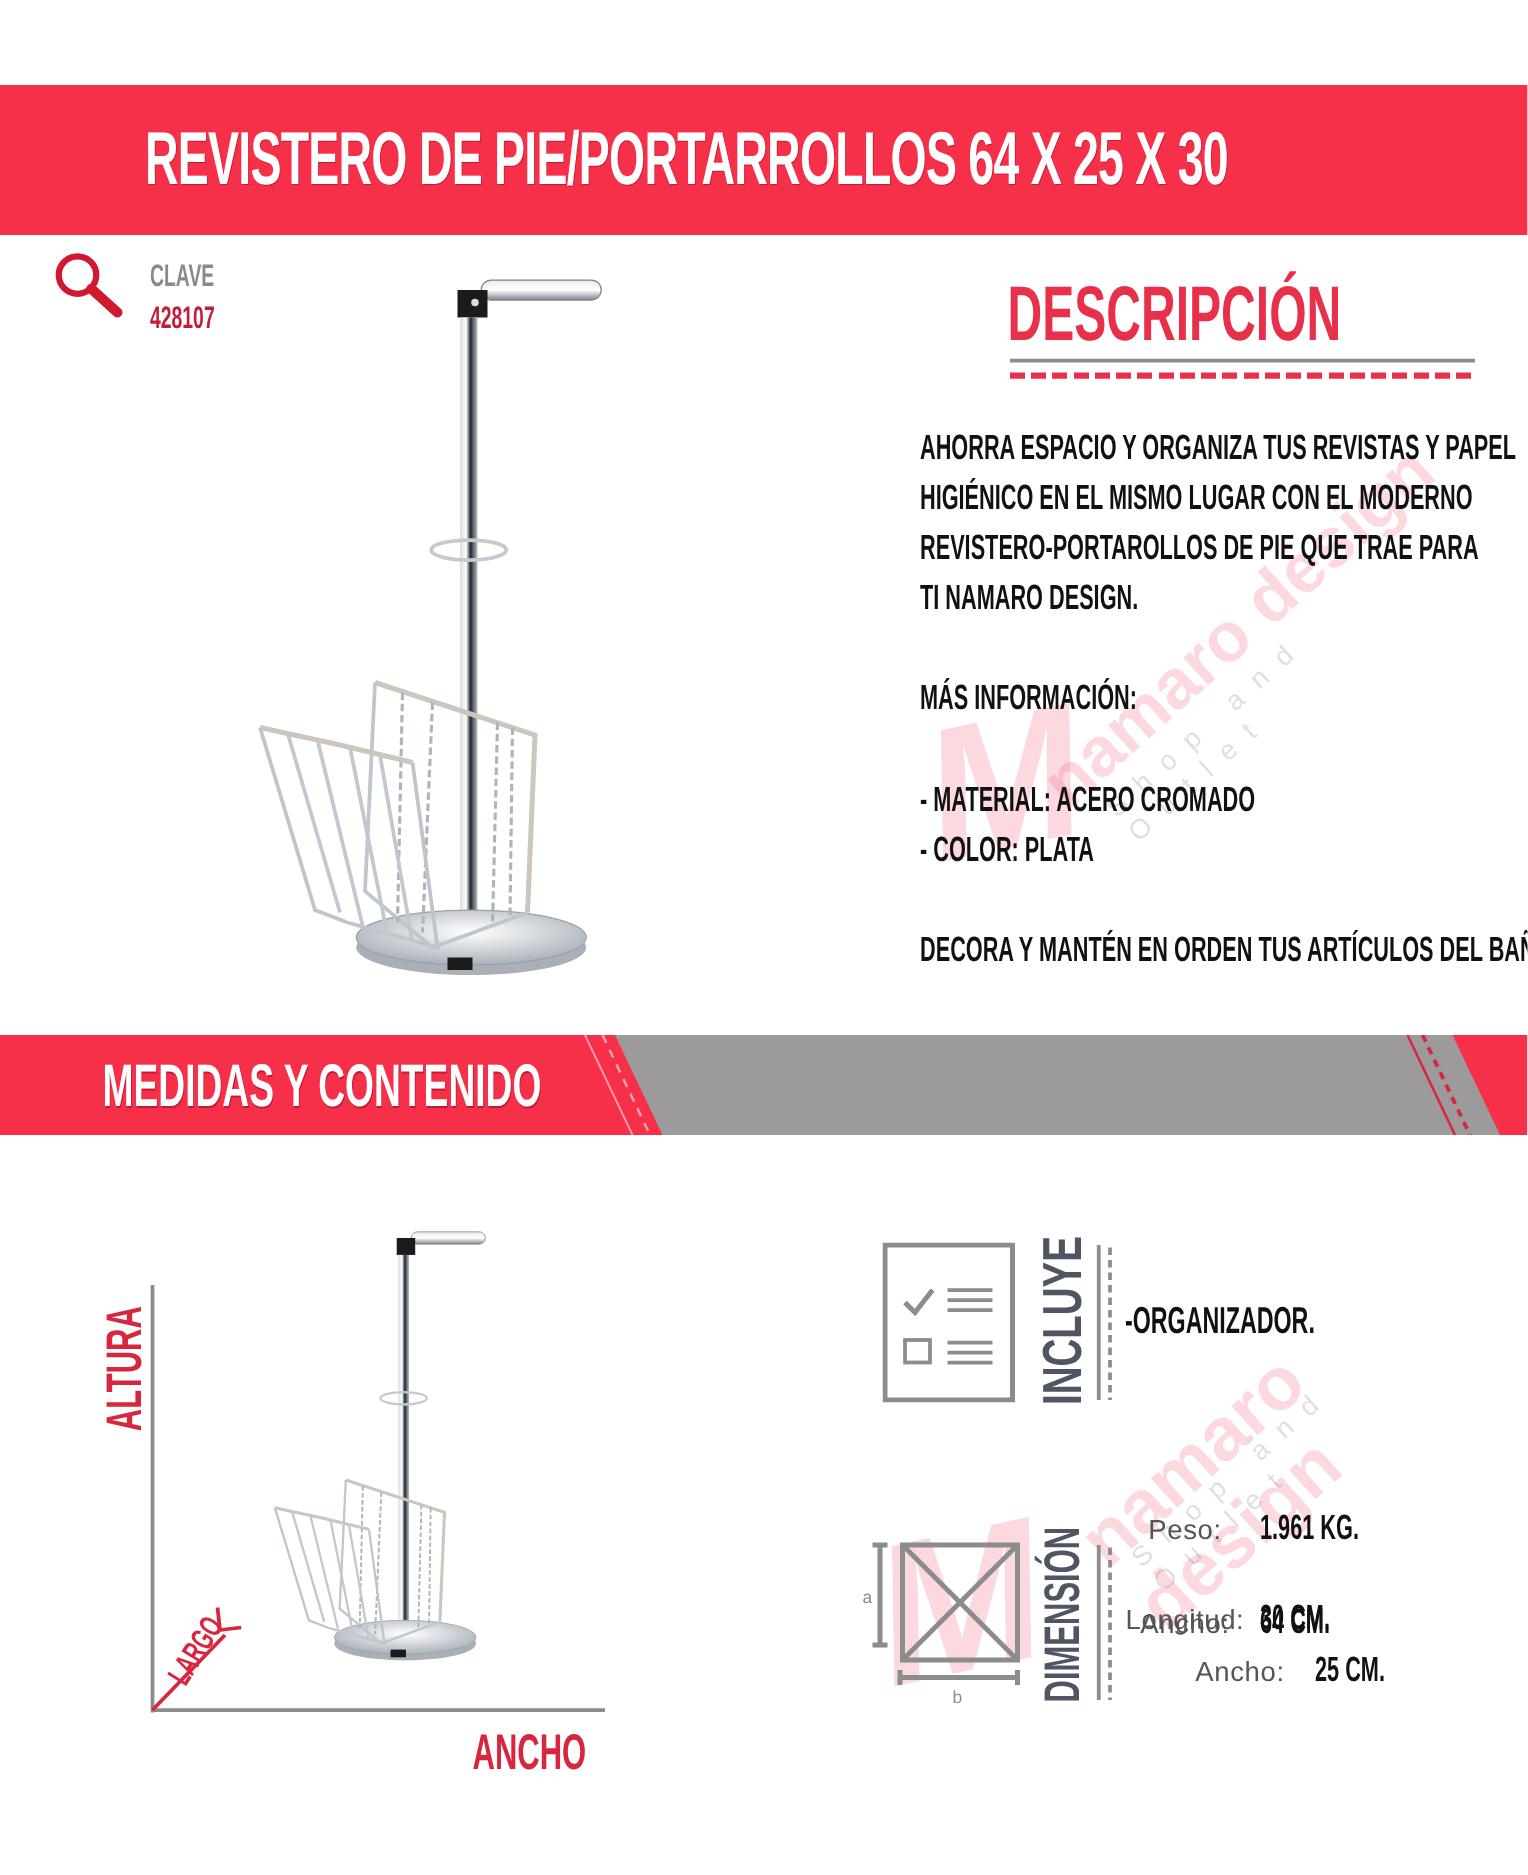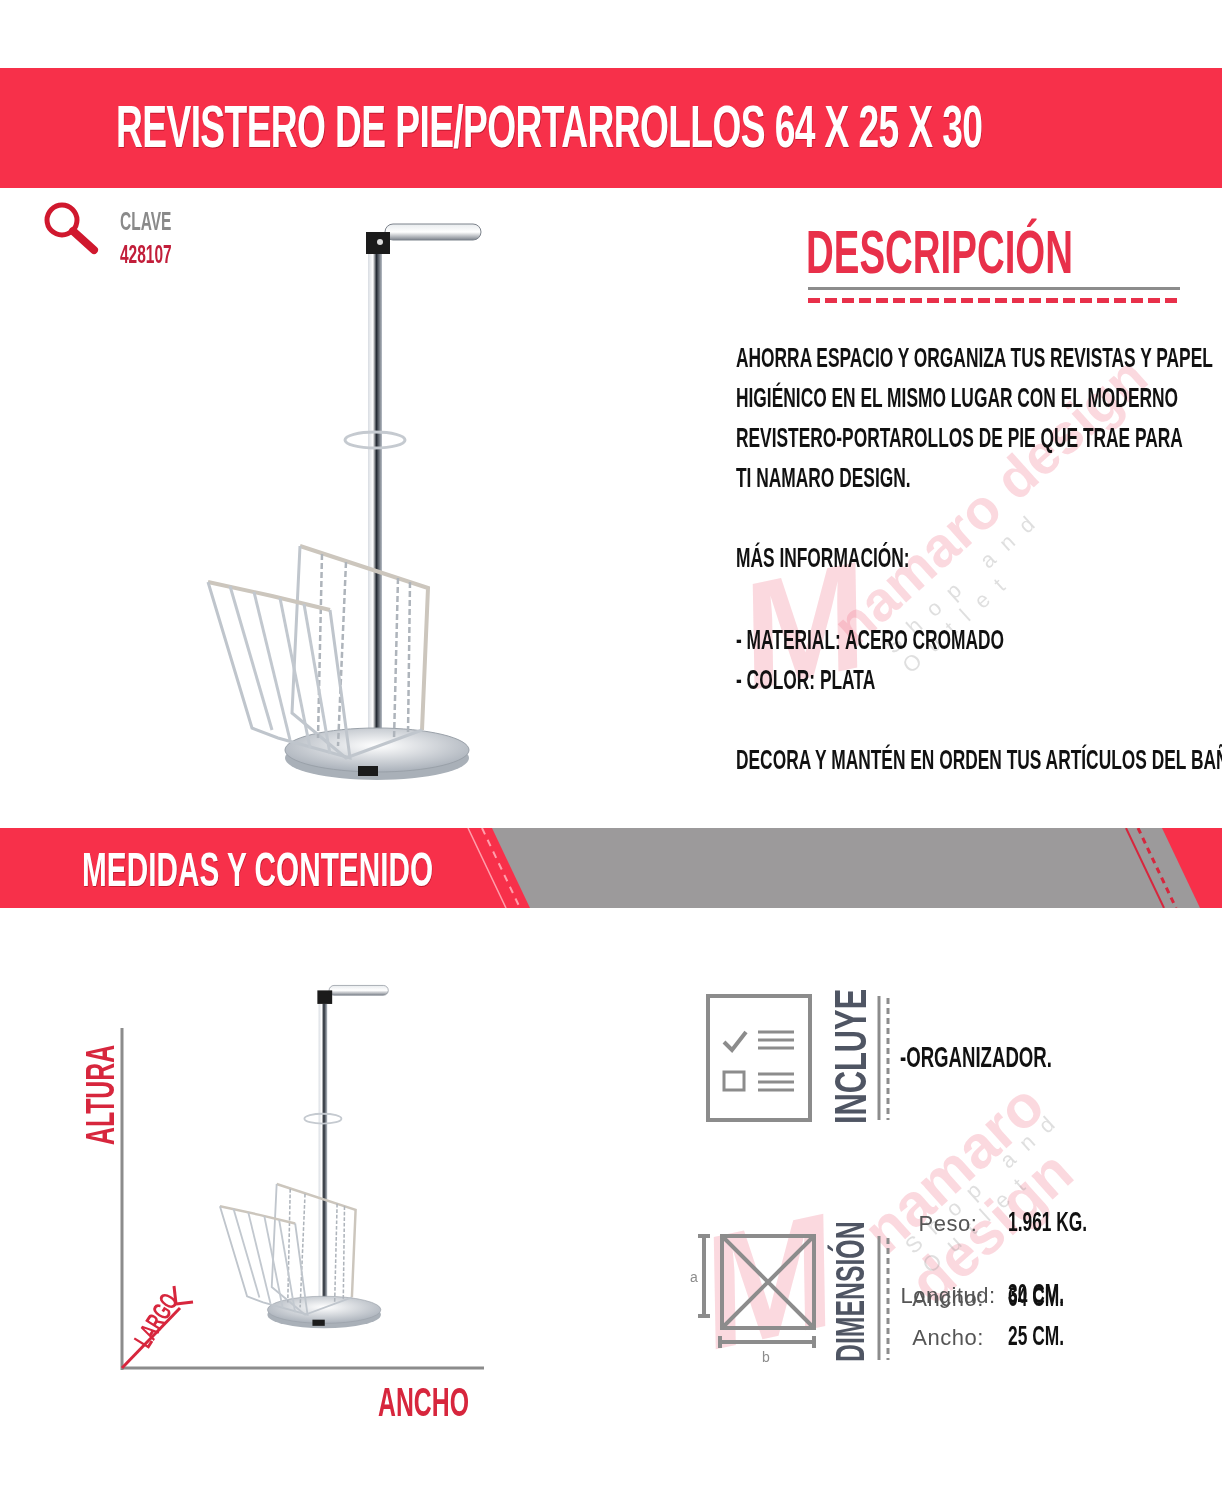--- a/index.html
+++ b/index.html
@@ -231,15 +231,15 @@
 
 <div class="dim-row" style="left:896px; top:1206px;">
   <span class="dim-key" style="width:104px;">Peso:</span><span class="cond dim-val">1.961 KG.</span>
 </div>
 <div class="dim-row" style="left:896px; top:1242px;margin-top:36px;">
   <span class="dim-key" style="width:104px;">Longitud:</span><span class="cond dim-val">30 CM.</span>
 </div>
 <div class="dim-row" style="left:896px; top:1281px;">
   <span class="dim-key" style="width:104px;">Ancho:</span><span class="cond dim-val">64 CM.</span>
 </div>
-<div class="dim-row" style="left:896px; top:1320px;">
+<div class="dim-row" style="left:940px; top:1320px;">
   <span class="dim-key" style="width:104px;">Ancho:</span><span class="cond dim-val">25 CM.</span>
 </div>
 
 </body></html>

